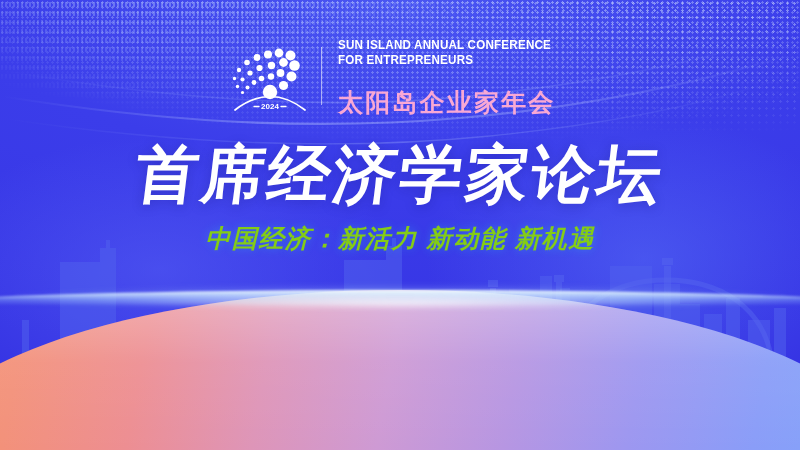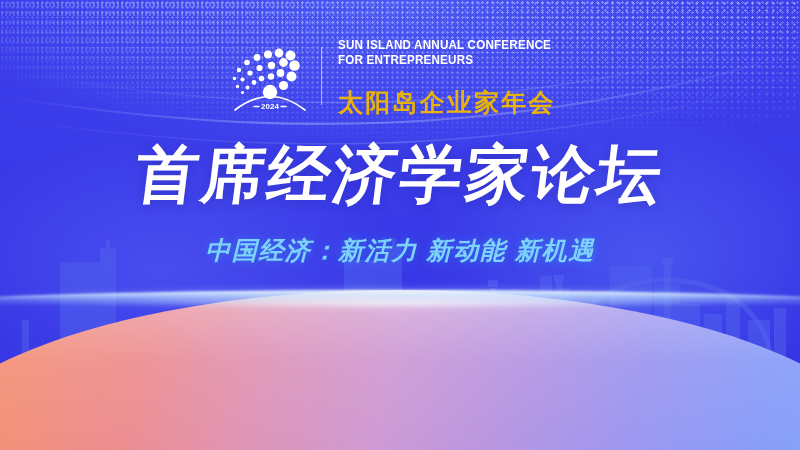--- a/index.html
+++ b/index.html
@@ -179,21 +179,21 @@
     color: #ffffff;
     font-size: 12.5px;
     font-weight: 700;
     letter-spacing: 0.22px;
     line-height: 1.22;
     transform: scaleX(0.93);
     transform-origin: left center;
     white-space: nowrap;
   }
   .logo-cn {
-    color: #eab308;
+    color: #f9a8d4;
     font-size: 25px;
     font-weight: 700;
     letter-spacing: 2.2px;
     line-height: 1;
     white-space: nowrap;
   }
 
   
   .title-block {
     position: absolute;
@@ -207,22 +207,22 @@
     color: #ffffff;
     font-size: 63px;
     font-weight: 800;
     letter-spacing: 3px;
     line-height: 1;
     transform: skewX(-7deg);
     text-shadow: 0 2px 12px rgba(20,20,120,0.28);
     white-space: nowrap;
   }
   .subtitle {
-    margin-top: 32px;
-    color: #7dd3fc;
+    margin-top: 20px;
+    color: #84cc16;
     font-size: 25px;
     font-weight: 600;
     font-style: italic;
     letter-spacing: 1.6px;
     line-height: 1;
     white-space: nowrap;
     text-shadow: 0 0 10px rgba(36,230,242,0.30);
   }
 
   

